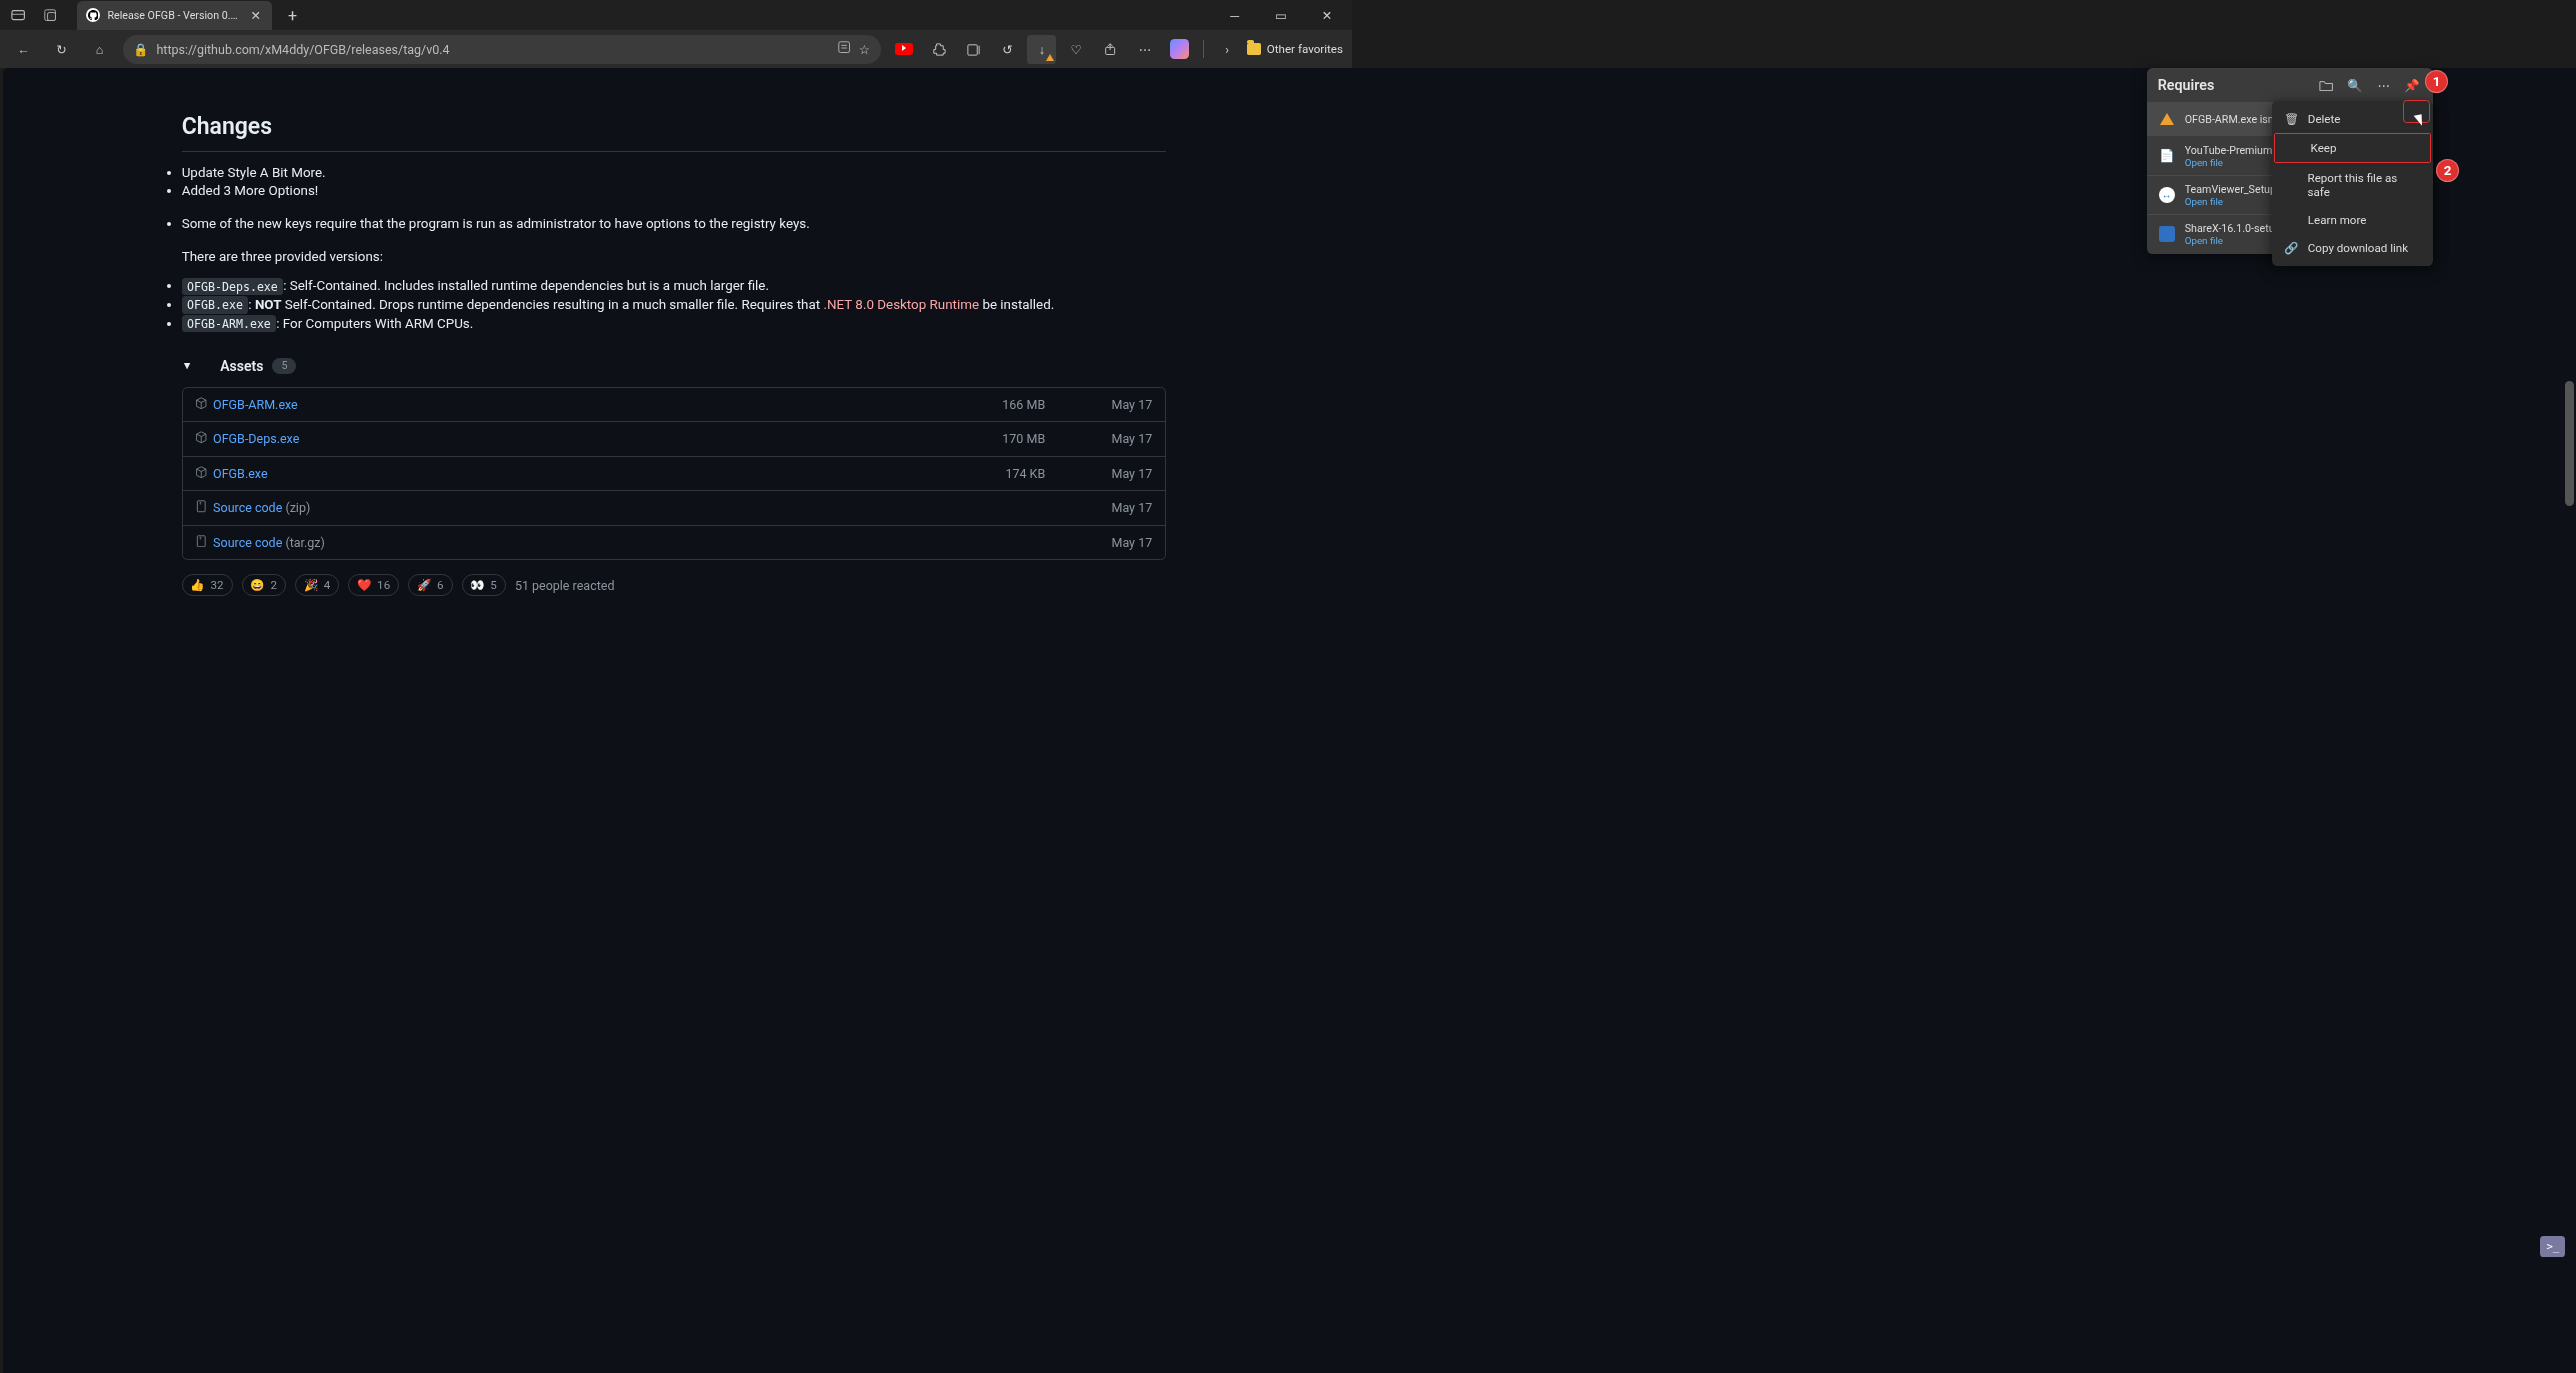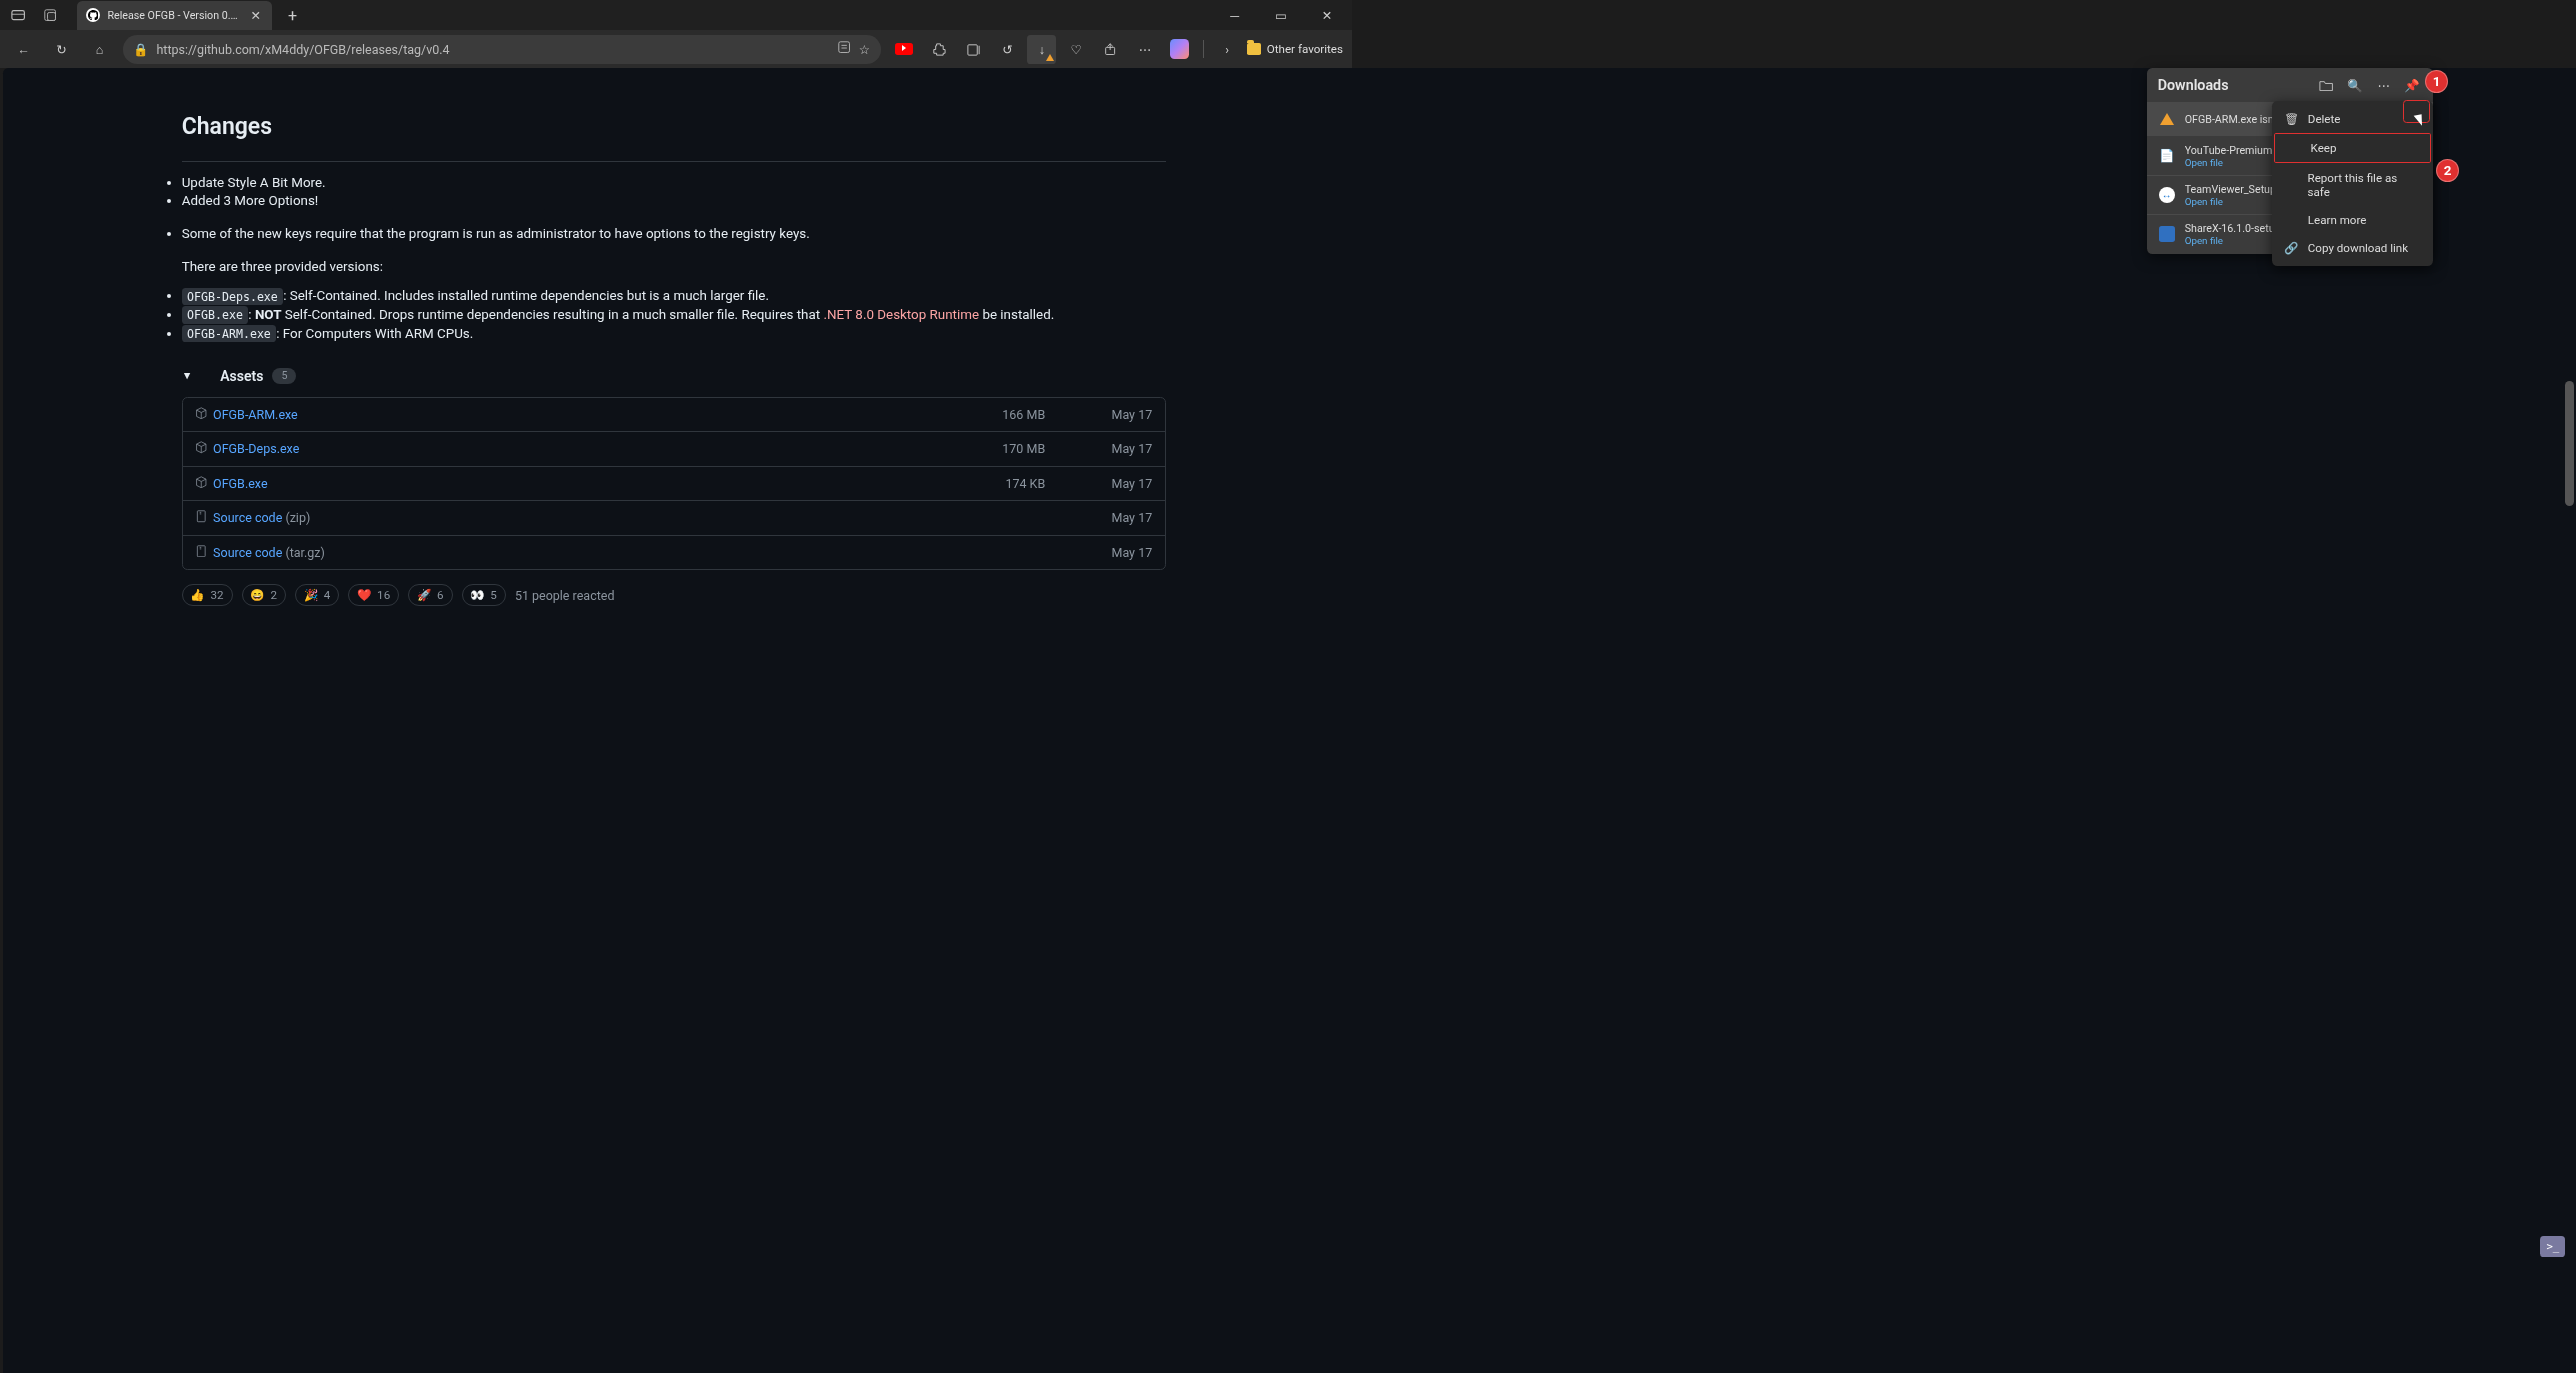--- a/index.html
+++ b/index.html
@@ -94,21 +94,21 @@
 
 .content {
   position:absolute; top:68px; left:2.7px; right:0; bottom:0;
   background:#0d1117; overflow:hidden;
   border-radius: 5.4px 0 0 0;
 }
 .release-body {
   max-width: 984px; margin-left: 179px; padding-top: 45px;
   color: #e6edf3;
 }
-.release-body h2 { font-size: 23px; font-weight:600; margin-bottom:12.5px; border-bottom:0.9px solid #30363d; padding-bottom:21px; }
+.release-body h2 { font-size: 23px; font-weight:600; margin-bottom:12.5px; border-bottom:0.9px solid #30363d; padding-bottom:11px; }
 .release-body ul { margin-bottom:18px; }
 .release-body li { margin:3.6px 0; font-size:13.4px; }
 .release-body p { margin:14.3px 0; font-size:13.4px; }
 code.inline { background:#2d333b; padding:1.8px 5.4px; border-radius:3.6px; font-family:monospace; font-size:11.6px; }
 .link { color:#fca5a5; text-decoration-style:dotted; }
 
 .assets-header { display:flex; align-items:center; gap:9px; margin-top:27px; }
 .assets-header .caret { font-size:10.7px; }
 .assets-header h3 { font-size:14px; font-weight:600;margin-left:19px; }
 .assets-count { background:#30363d; border-radius:10.7px; padding:1.8px 9px; font-size:10.7px; color:#8b949e; }
@@ -327,21 +327,21 @@
           <span>👀</span>
           <span>5</span>
         </div>
         <span class="react-text">51 people reacted</span>
       </div>
   </div>
 </div>
 
 <div class="downloads-panel">
   <div class="dl-header">
-    <span class="dl-header-title">Downloads</span>
+    <span class="dl-header-title">Requires</span>
     <span class="dl-header-icon">
         <svg width="14.3" height="12.5" viewBox="0 0 16 14" stroke="#ccc" fill="none">
           <path d="M1 3h5l1 2h8v8H1z"></path>
         </svg>
       </span>
     <span class="dl-header-icon">🔍</span>
     <span class="dl-header-icon">⋯</span>
     <span class="dl-header-icon">📌</span>
   </div>
   <div class="dl-item warning">

